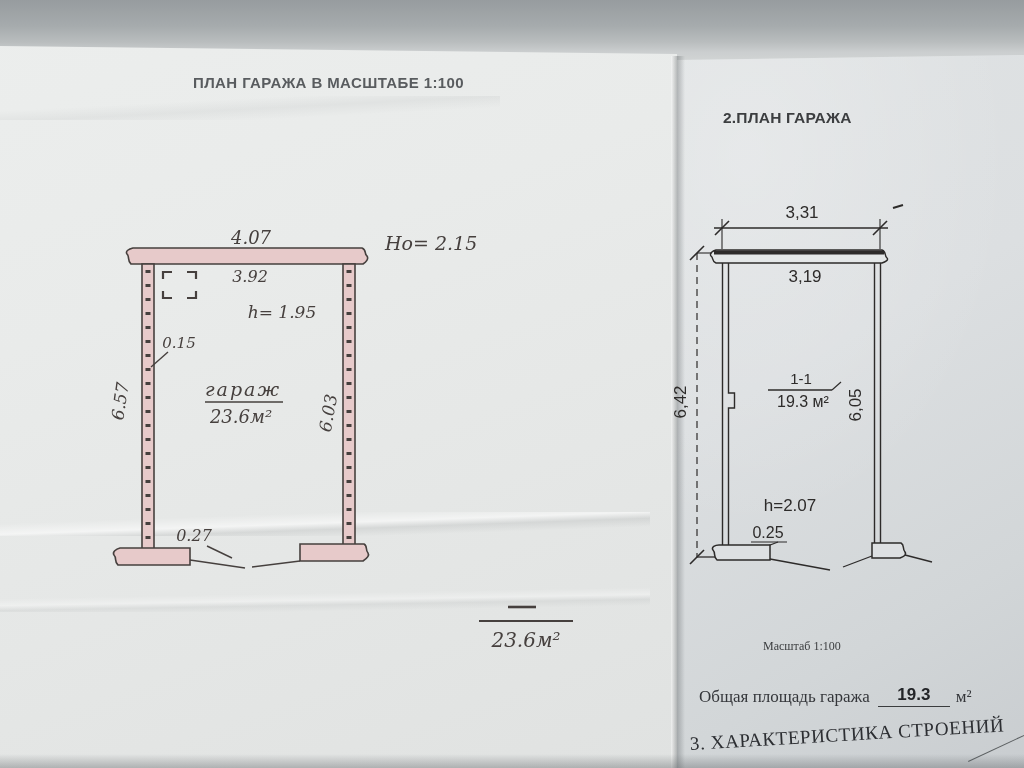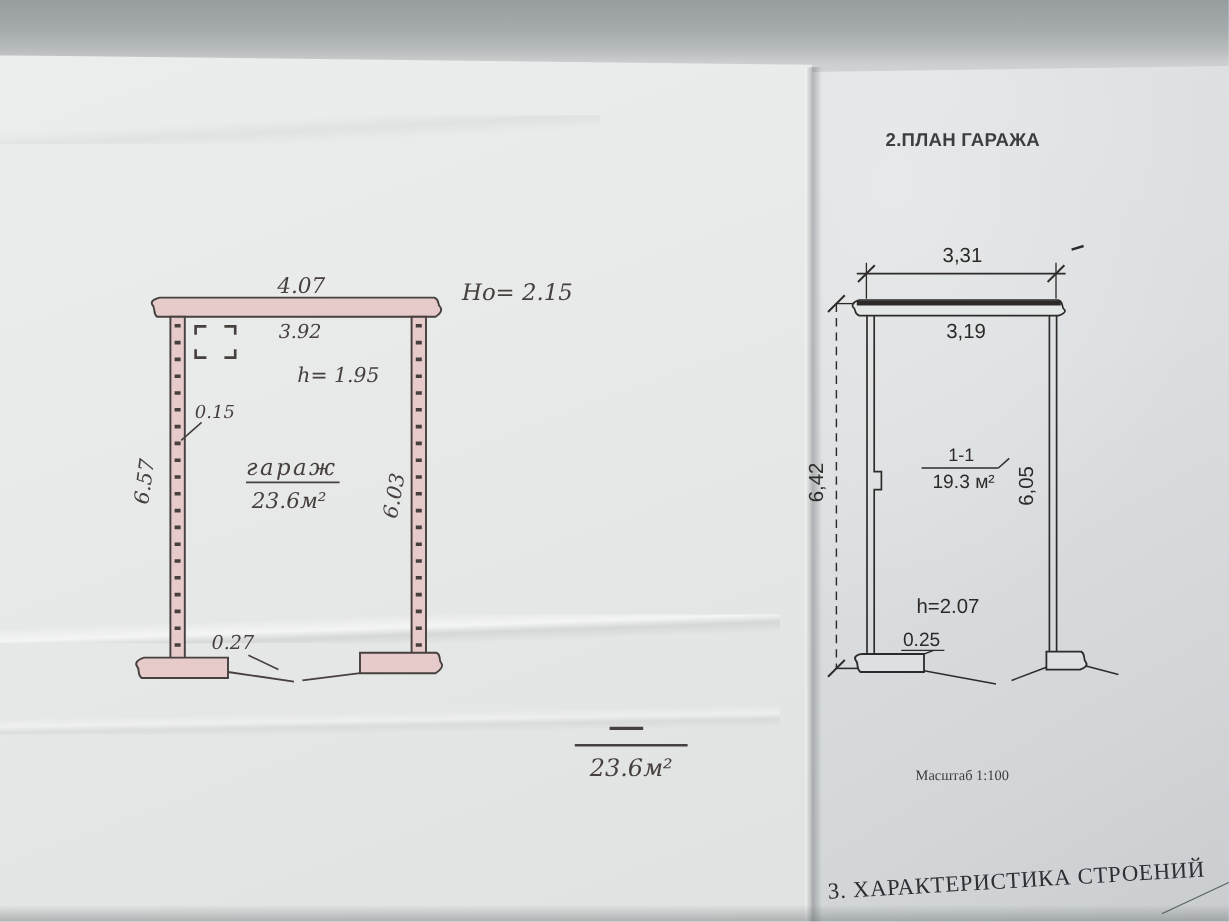--- a/index.html
+++ b/index.html
@@ -32,21 +32,21 @@
   .crease.c3{top:96px;width:500px;background:linear-gradient(177deg,rgba(255,255,255,0) 30%,rgba(140,144,146,0.10) 52%,rgba(255,255,255,0) 75%);}
   .bottom-shade{
     position:absolute;left:0;top:754px;width:1024px;height:14px;z-index:6;
     background:linear-gradient(180deg,rgba(90,95,98,0) 0%,rgba(90,95,98,0.38) 100%);pointer-events:none;
   }
   .title-left{
     position:absolute;left:193px;top:74px;z-index:4;
     font-size:15px;font-weight:bold;letter-spacing:0.4px;color:#595c5f;
   }
   .title-right{
-    position:absolute;left:738px;top:109px;z-index:4;
+    position:absolute;left:723px;top:109px;z-index:4;
     font-size:15.5px;font-weight:600;letter-spacing:0.2px;color:#3c3e40;
   }
   .scale-note{
     position:absolute;left:763px;top:639px;z-index:4;
     font-family:"Liberation Serif",serif;font-size:12px;color:#3b3d3f;
   }
   .total-area{
     position:absolute;left:699px;top:686px;z-index:4;display:flex;align-items:flex-end;
     font-family:"Liberation Serif",serif;font-size:17px;color:#34363a;
   }
@@ -79,20 +79,21 @@
 <div class="scene">
 
   <div class="paper paper-right"></div>
   <div class="paper paper-left">
     <div class="crease c1"></div>
     <div class="crease c2"></div>
     <div class="crease c3"></div>
   </div>
   <div class="edge-shadow"></div>
 
+  <div class="title-left">ПЛАН ГАРАЖА В МАСШТАБЕ 1:100</div>
 
   <svg class="svg-left" width="580" height="460" viewBox="0 0 580 460">
 
     <text class="hw" x="196" y="34" font-size="18" text-anchor="middle">4.07</text>
     <text class="hw" x="330" y="40" font-size="19">Hо= 2.15</text>
 
     <path d="M78,38 L307,38 C312,40 309,44 312,46 C314,49 311,52 308,54 L76,54 C72,51 75,47 72,44 C70,41 74,39 78,38 Z" fill="#e7caca" stroke="#46403e" stroke-width="1.6"></path>
     <text class="hw" x="195" y="72" font-size="16" text-anchor="middle">3.92</text>
 
     <g stroke="#46403e" stroke-width="2.2" fill="none">
@@ -180,18 +181,23 @@
     <path d="M208,351 L237,351 C241,353 238,357 241,360 C243,363 239,365 236,366 L208,366 Z" fill="#dde0e2" stroke="#2d2b2a" stroke-width="1.5"></path>
 
     <line x1="33" y1="365" x2="51" y2="365" stroke="#2d2b2a" stroke-width="1.3"></line>
     <line x1="106" y1="367" x2="166" y2="378" stroke="#2d2b2a" stroke-width="1.3"></line>
     <line x1="179" y1="375" x2="208" y2="364" stroke="#2d2b2a" stroke-width="1.3"></line>
     <line x1="241" y1="363" x2="268" y2="370" stroke="#2d2b2a" stroke-width="1.3"></line>
   </svg>
 
   <div class="scale-note">Масштаб 1:100</div>
 
+  <div class="total-area">
+    <span>Общая площадь гаража</span>
+    <span class="blank"><span class="val">19.3</span></span>
+    <span>м²</span>
+  </div>
 
   <div class="next-heading">3. ХАРАКТЕРИСТИКА СТРОЕНИЙ</div>
 
   <div class="corner-line"></div>
   <div class="bottom-shade"></div>
 </div>
 
 </body></html>

